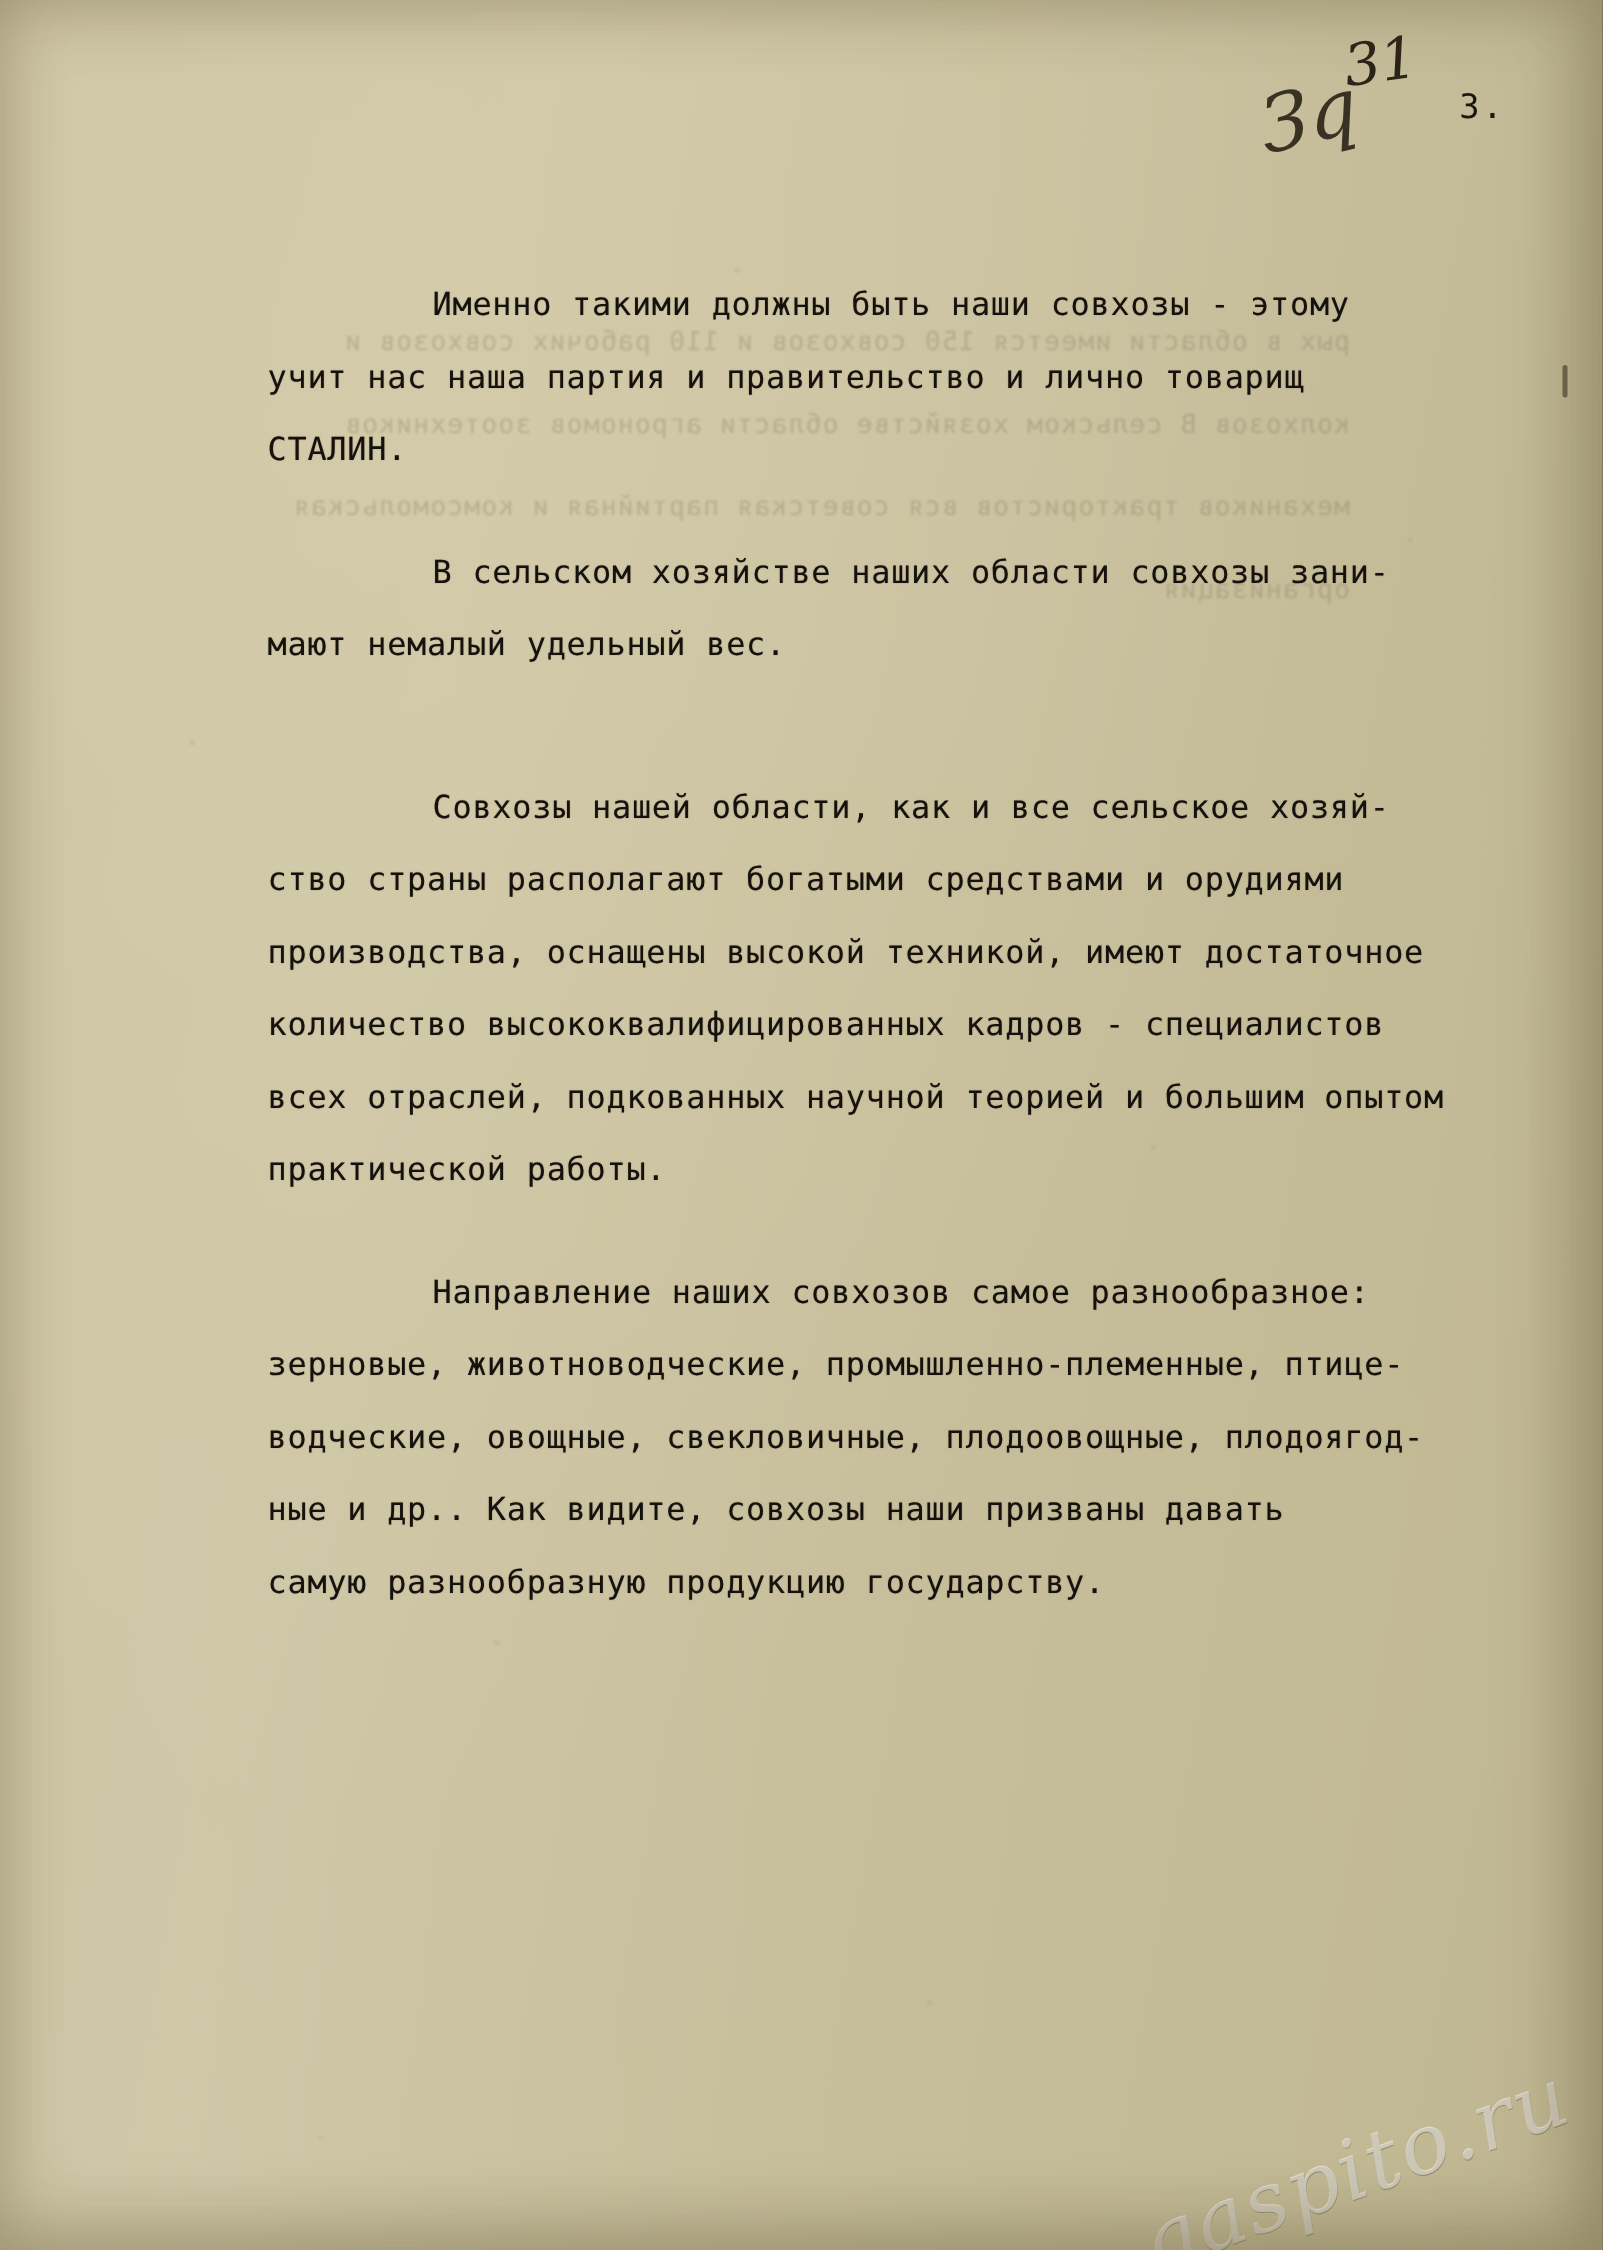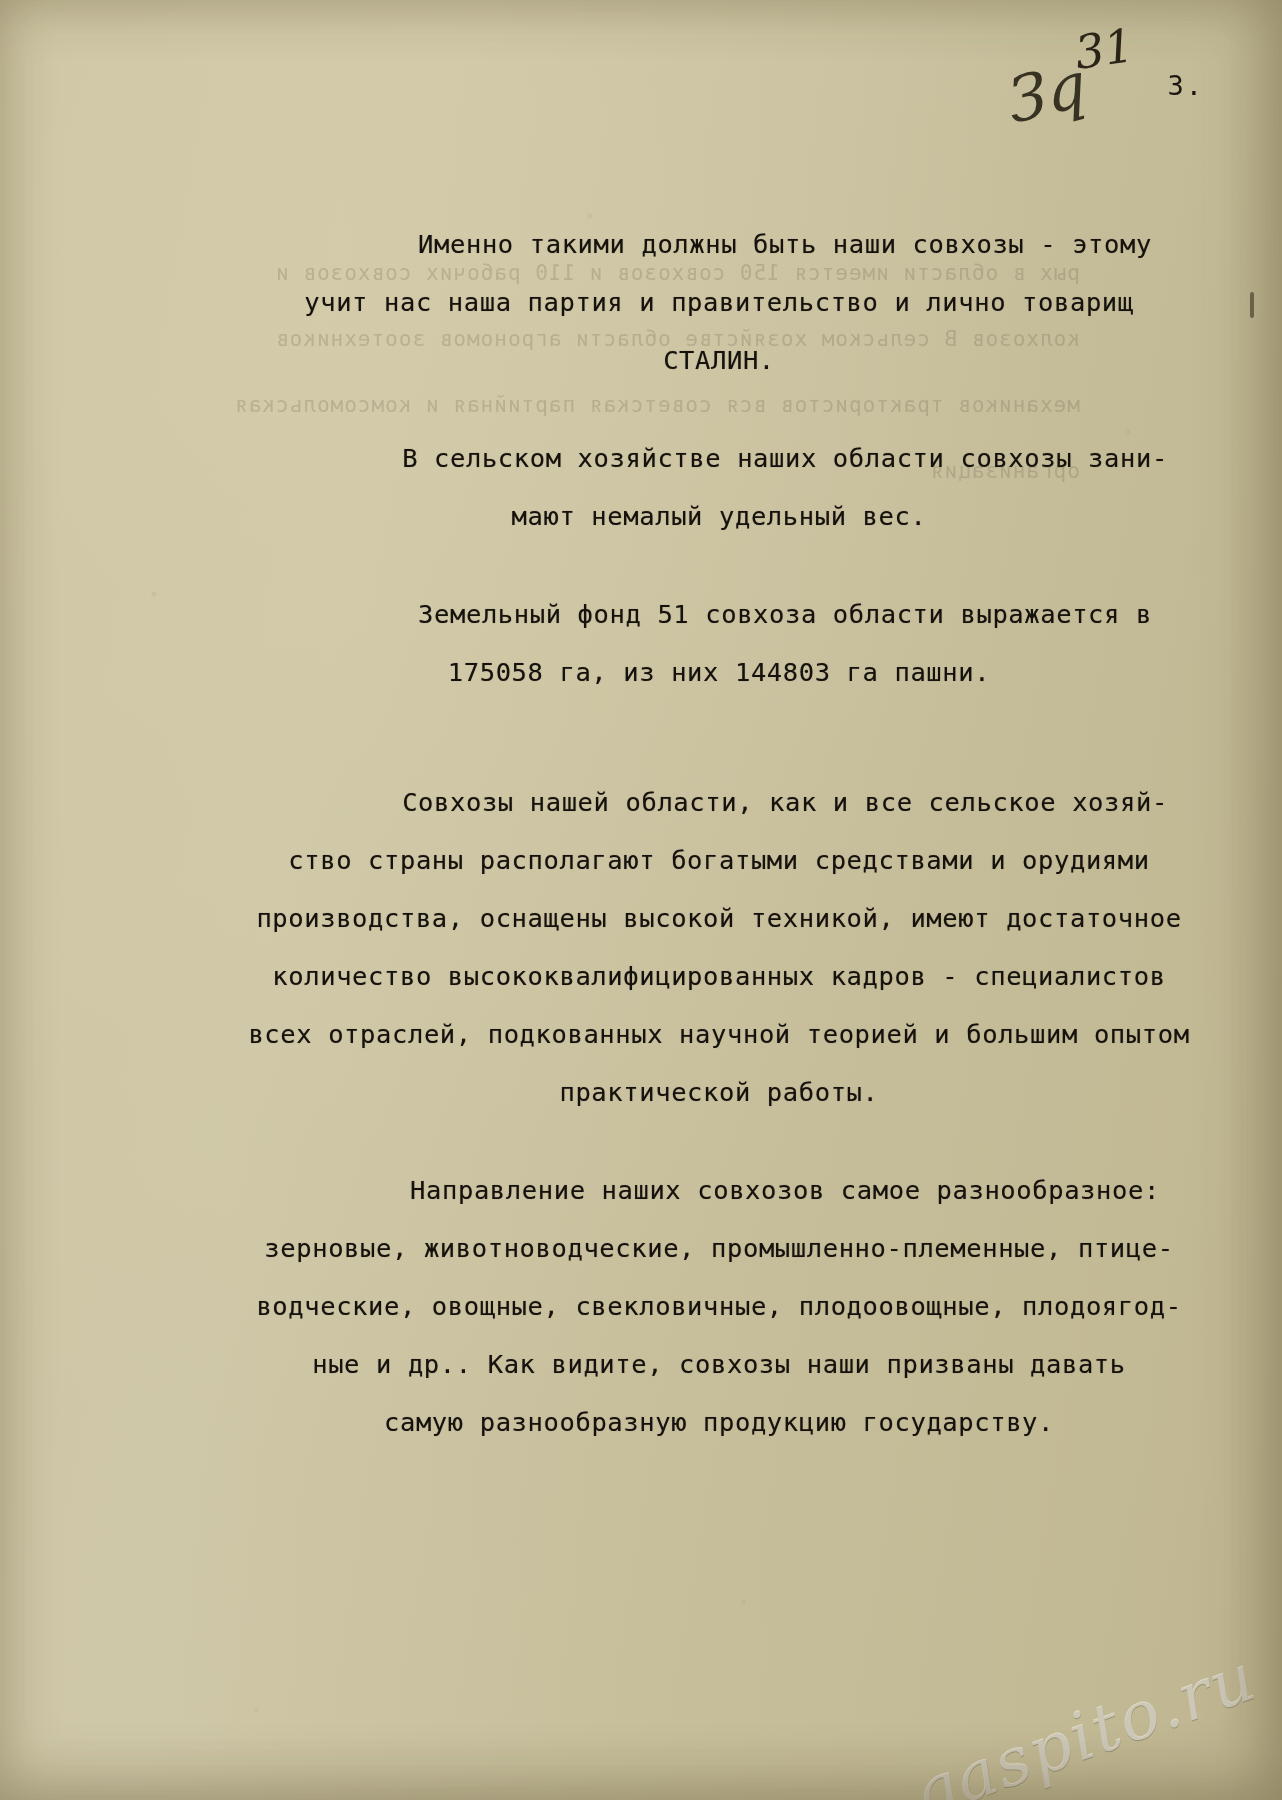--- a/index.html
+++ b/index.html
@@ -100,21 +100,20 @@
     top: 215px;
     width: 1010px;
   }
   .para {
     margin: 0 0 24px 0;
     font-size: 25.5px;
     line-height: 58px;
     letter-spacing: 0.6px;
     white-space: pre-wrap;
     text-shadow: 0 0 1px rgba(20,15,8,0.35);
-    text-align: center;
   }
   .para.gap-before { margin-top: 40px; }
   .indent { display: inline-block; width: 132px; }
 
   
   .margin-tick {
     position: absolute;
     right: 28px;
     top: 292px;
     width: 4px;
@@ -155,22 +154,20 @@
   <div class="margin-tick"></div>
 
   <div class="body">
     <p class="para"><span class="indent"></span><span>Именно такими должны быть наши совхозы - этому
 учит нас наша партия и правительство и лично товарищ
 СТАЛИН.</span></p>
 
     <p class="para gap-before"><span class="indent"></span><span>В сельском хозяйстве наших области совхозы зани-
 мают немалый удельный вес.</span></p>
 
-    <p class="para gap-before"><span class="indent"></span><span>Земельный фонд 51 совхоза области выражается в
-175058 га, из них 144803 га пашни.</span></p>
 
     <p class="para gap-before" style="margin-top:72px;"><span class="indent"></span><span>Совхозы нашей области, как и все сельское хозяй-
 ство страны располагают богатыми средствами и орудиями
 производства, оснащены высокой техникой, имеют достаточное
 количество высококвалифицированных кадров - специалистов
 всех отраслей, подкованных научной теорией и большим опытом
 практической работы.</span></p>
 
     <p class="para gap-before"><span class="indent"></span><span>Направление наших совхозов самое разнообразное:
 зерновые, животноводческие, промышленно-племенные, птице-

